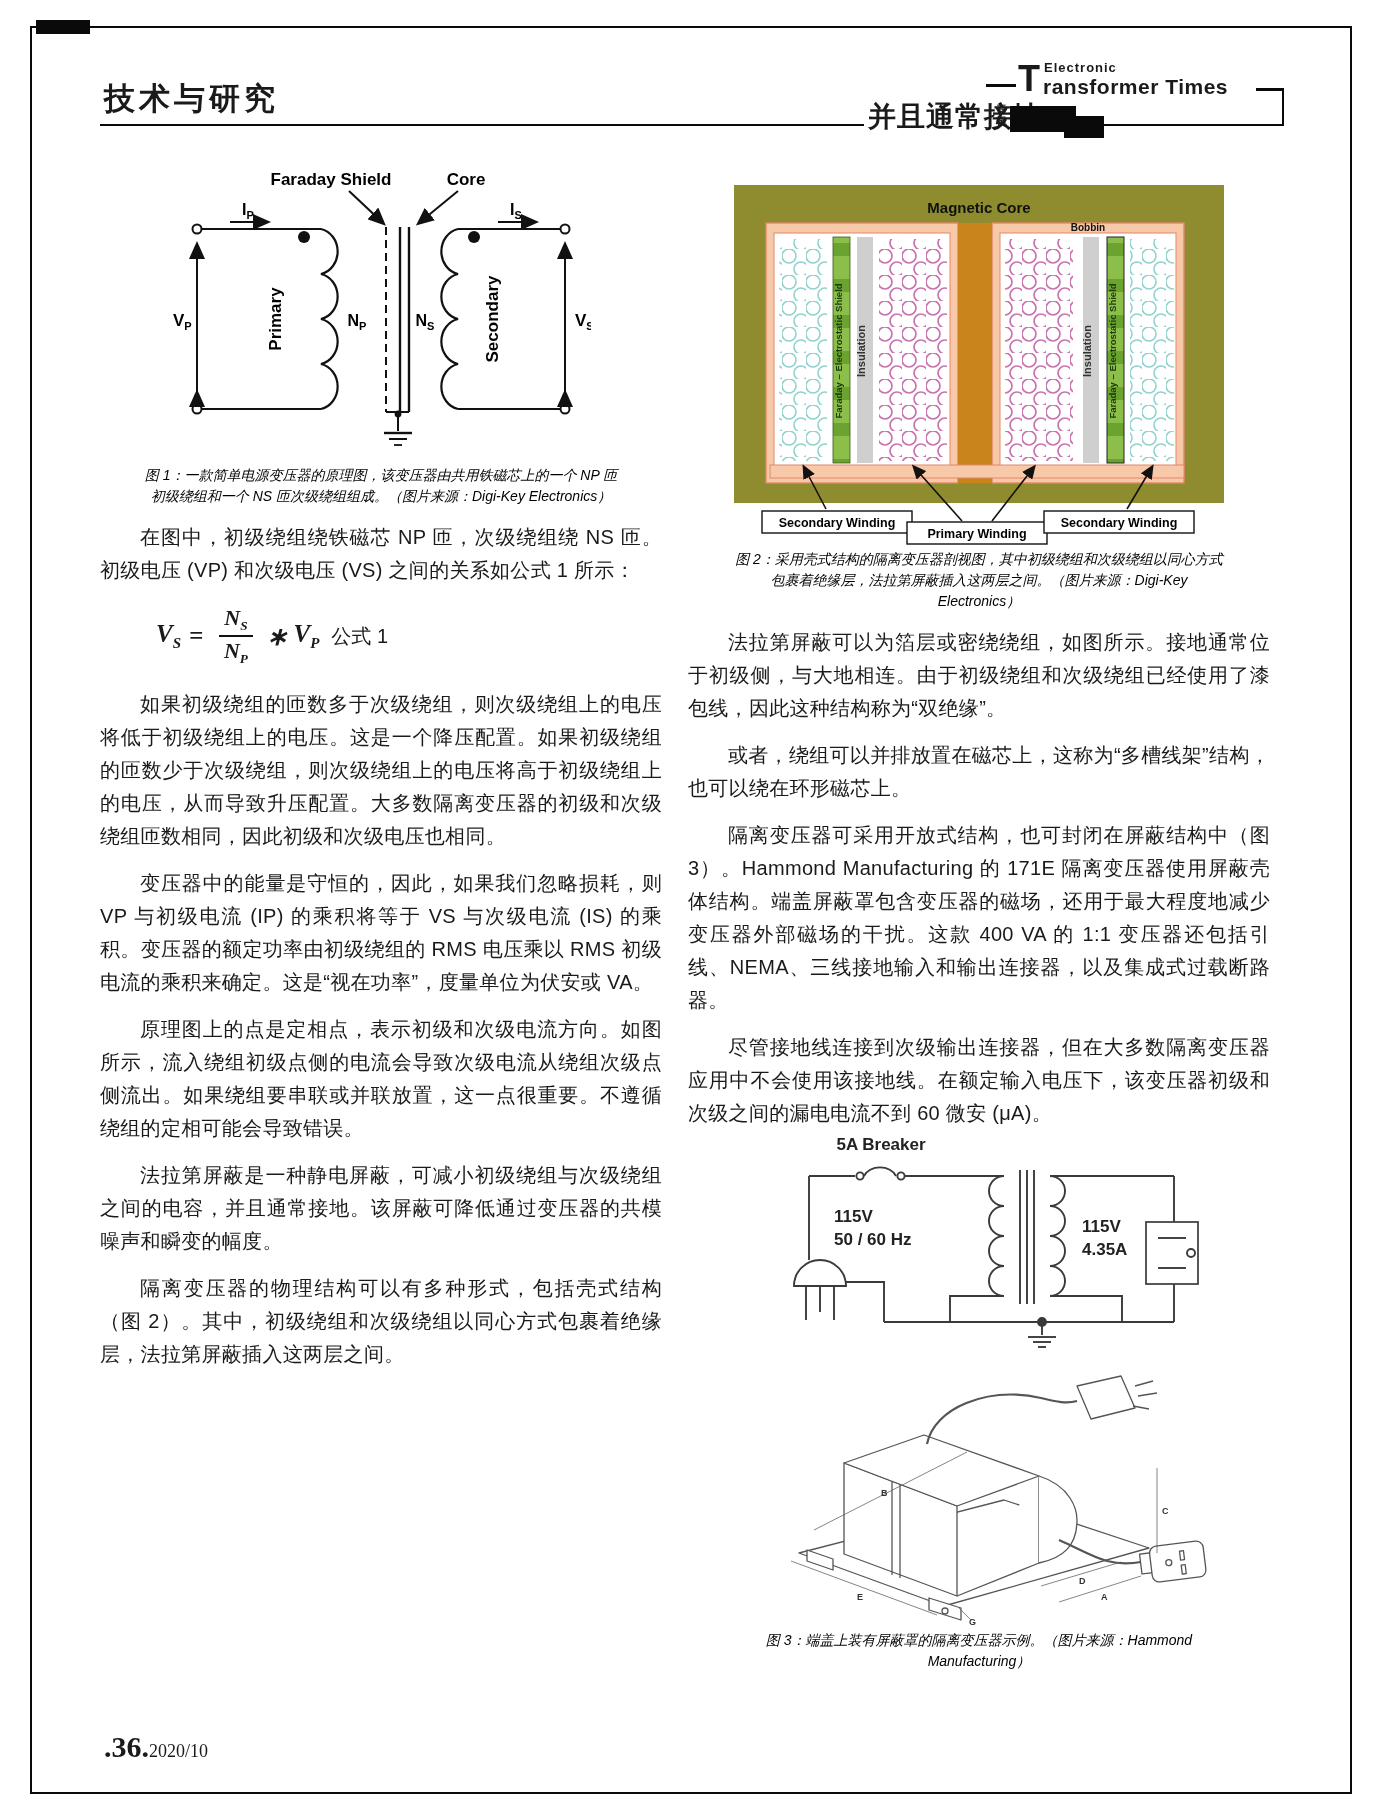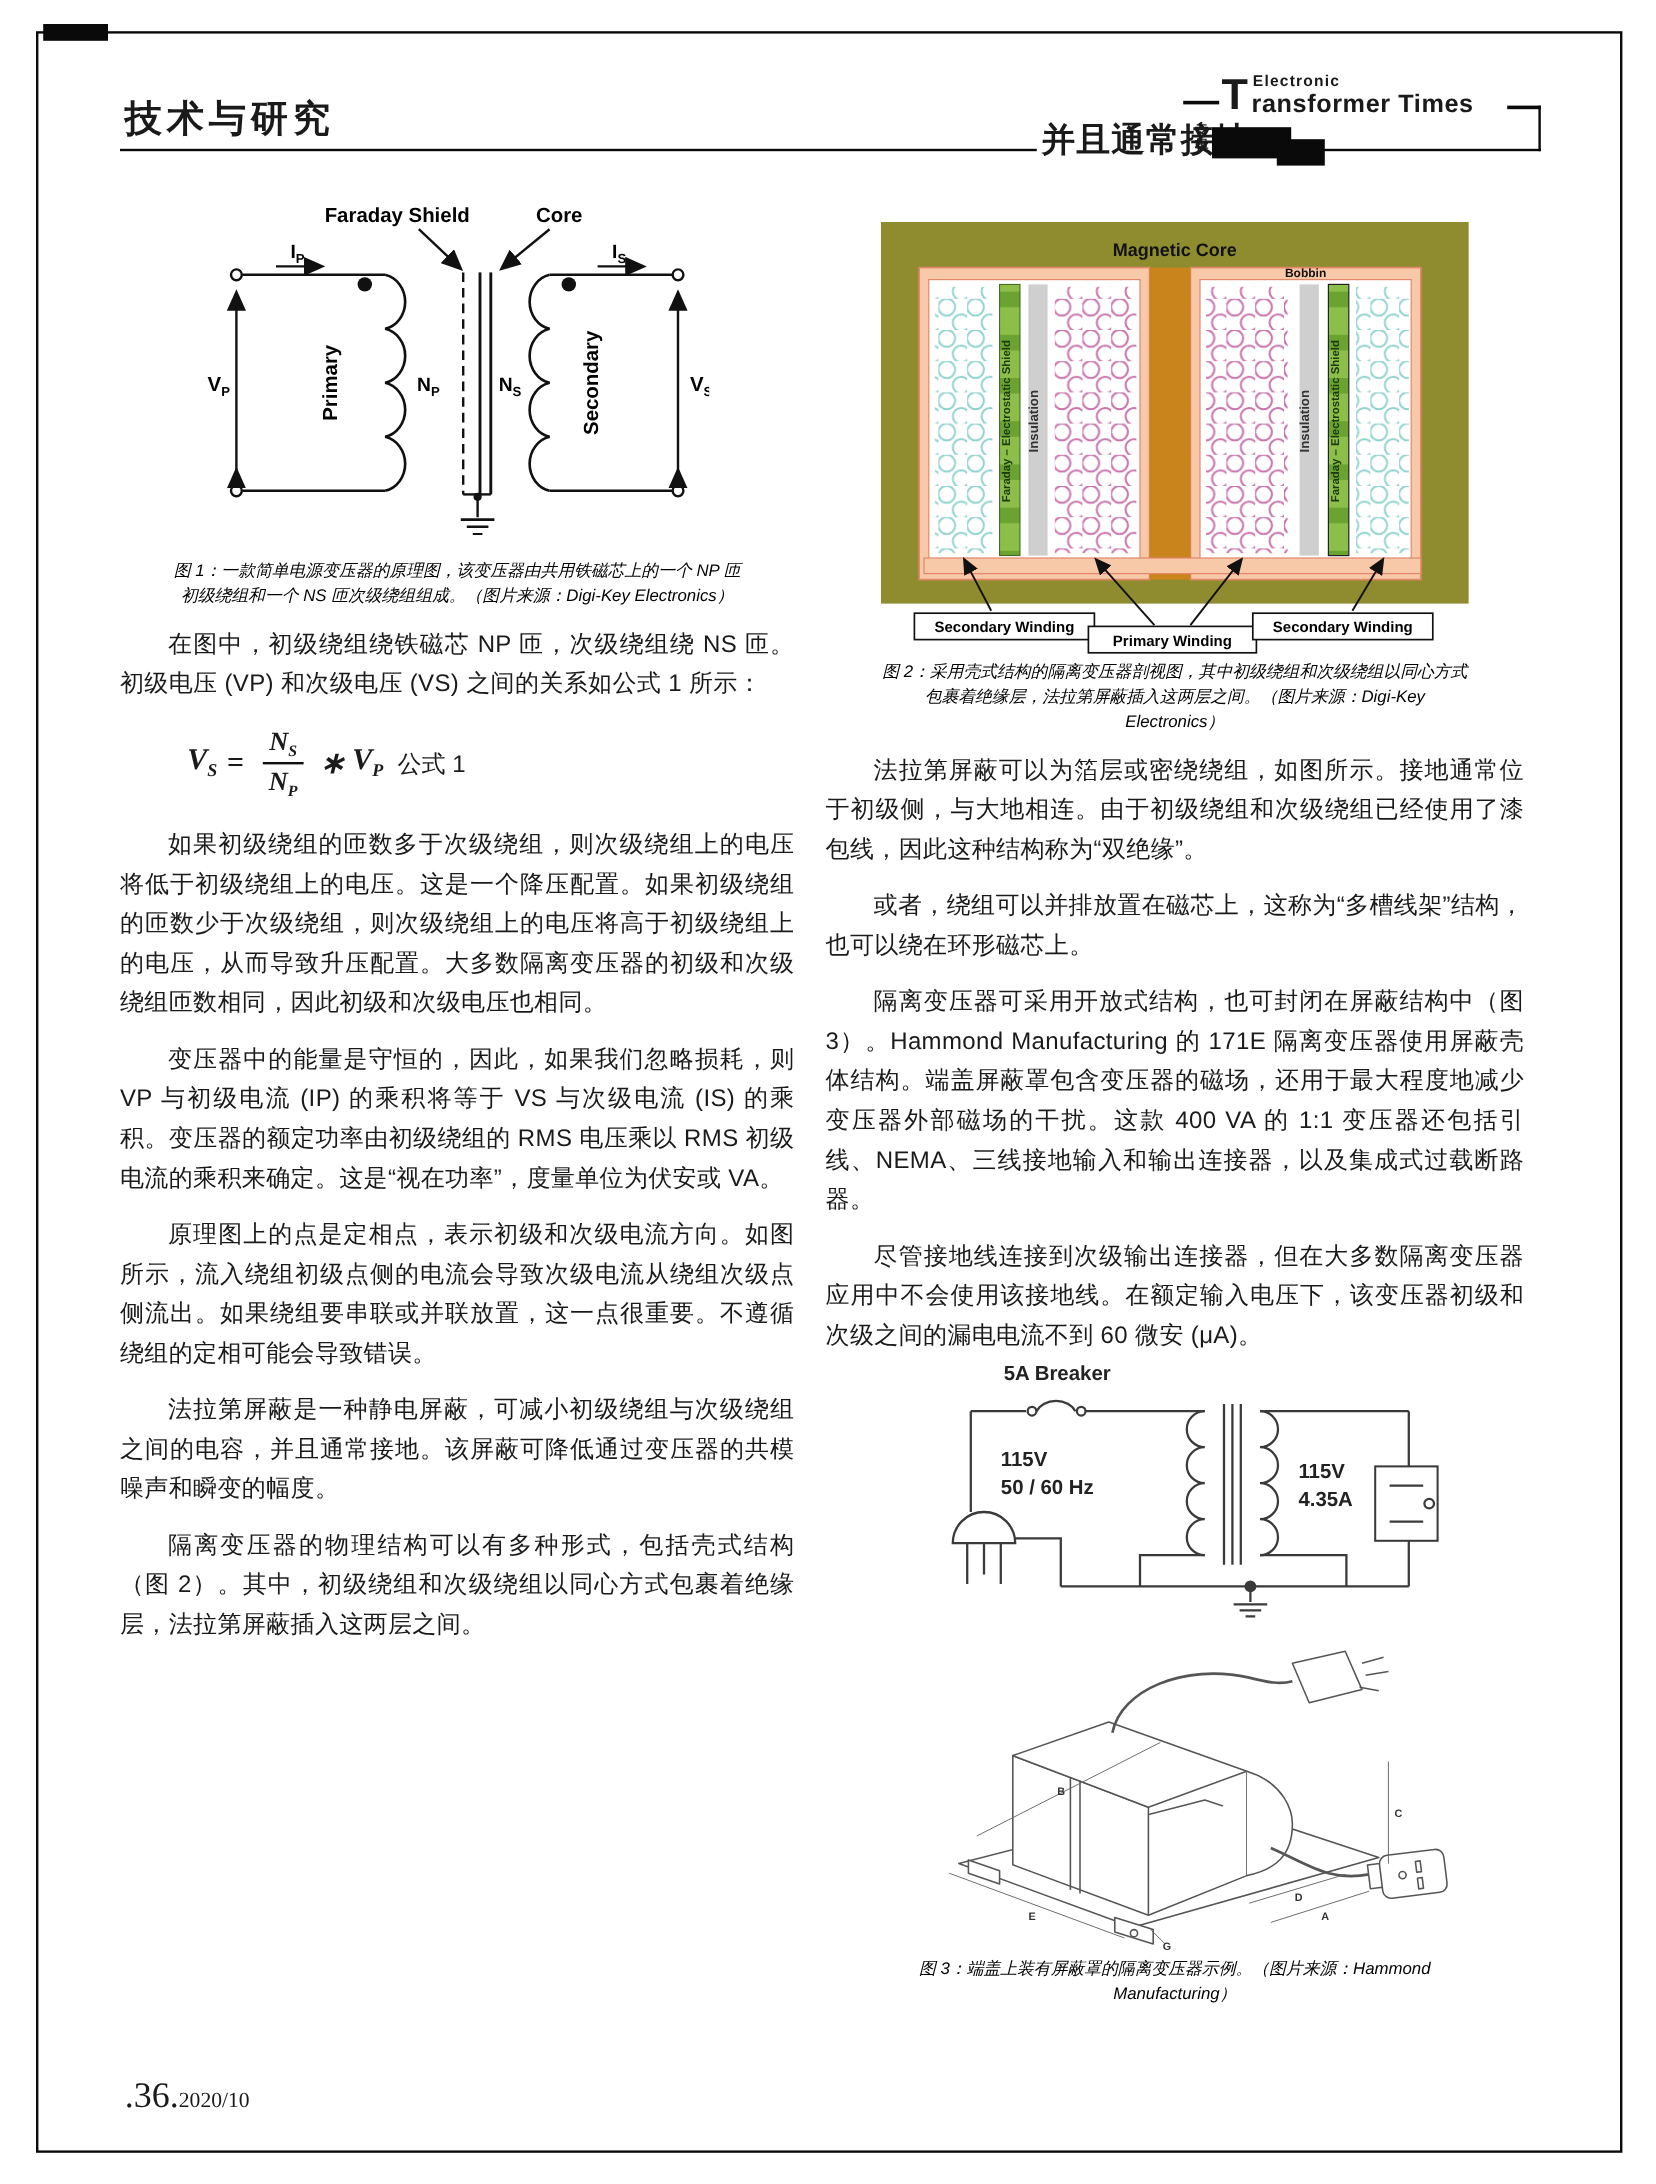--- a/index.html
+++ b/index.html
@@ -42,21 +42,21 @@
   .frac .num{border-bottom:2px solid #111;padding:0 5px 1px;}
   .frac .den{padding-top:1px;}
   .eq-label{font-family:"Liberation Sans",sans-serif;font-style:normal;font-weight:normal;
             font-size:20px;margin-left:12px;}
   .figwrap{text-align:center;}
   svg{display:block;margin:0 auto;}
   svg text{font-family:"Liberation Sans",sans-serif;}
 
   
   .footer{position:absolute;left:104px;top:1730px;font-family:"Liberation Serif",serif;}
-  .footer .pg{font-size:30px;}
+  .footer .pg{font-size:30px;font-weight:bold;}
   .footer .iss{font-size:18px;}
 </style>
 </head>
 <body>
 
 <div class="page">
   <div class="frame"></div>
   <div class="corner-tab"></div>
 
   <div class="title-cn">技术与研究</div>

